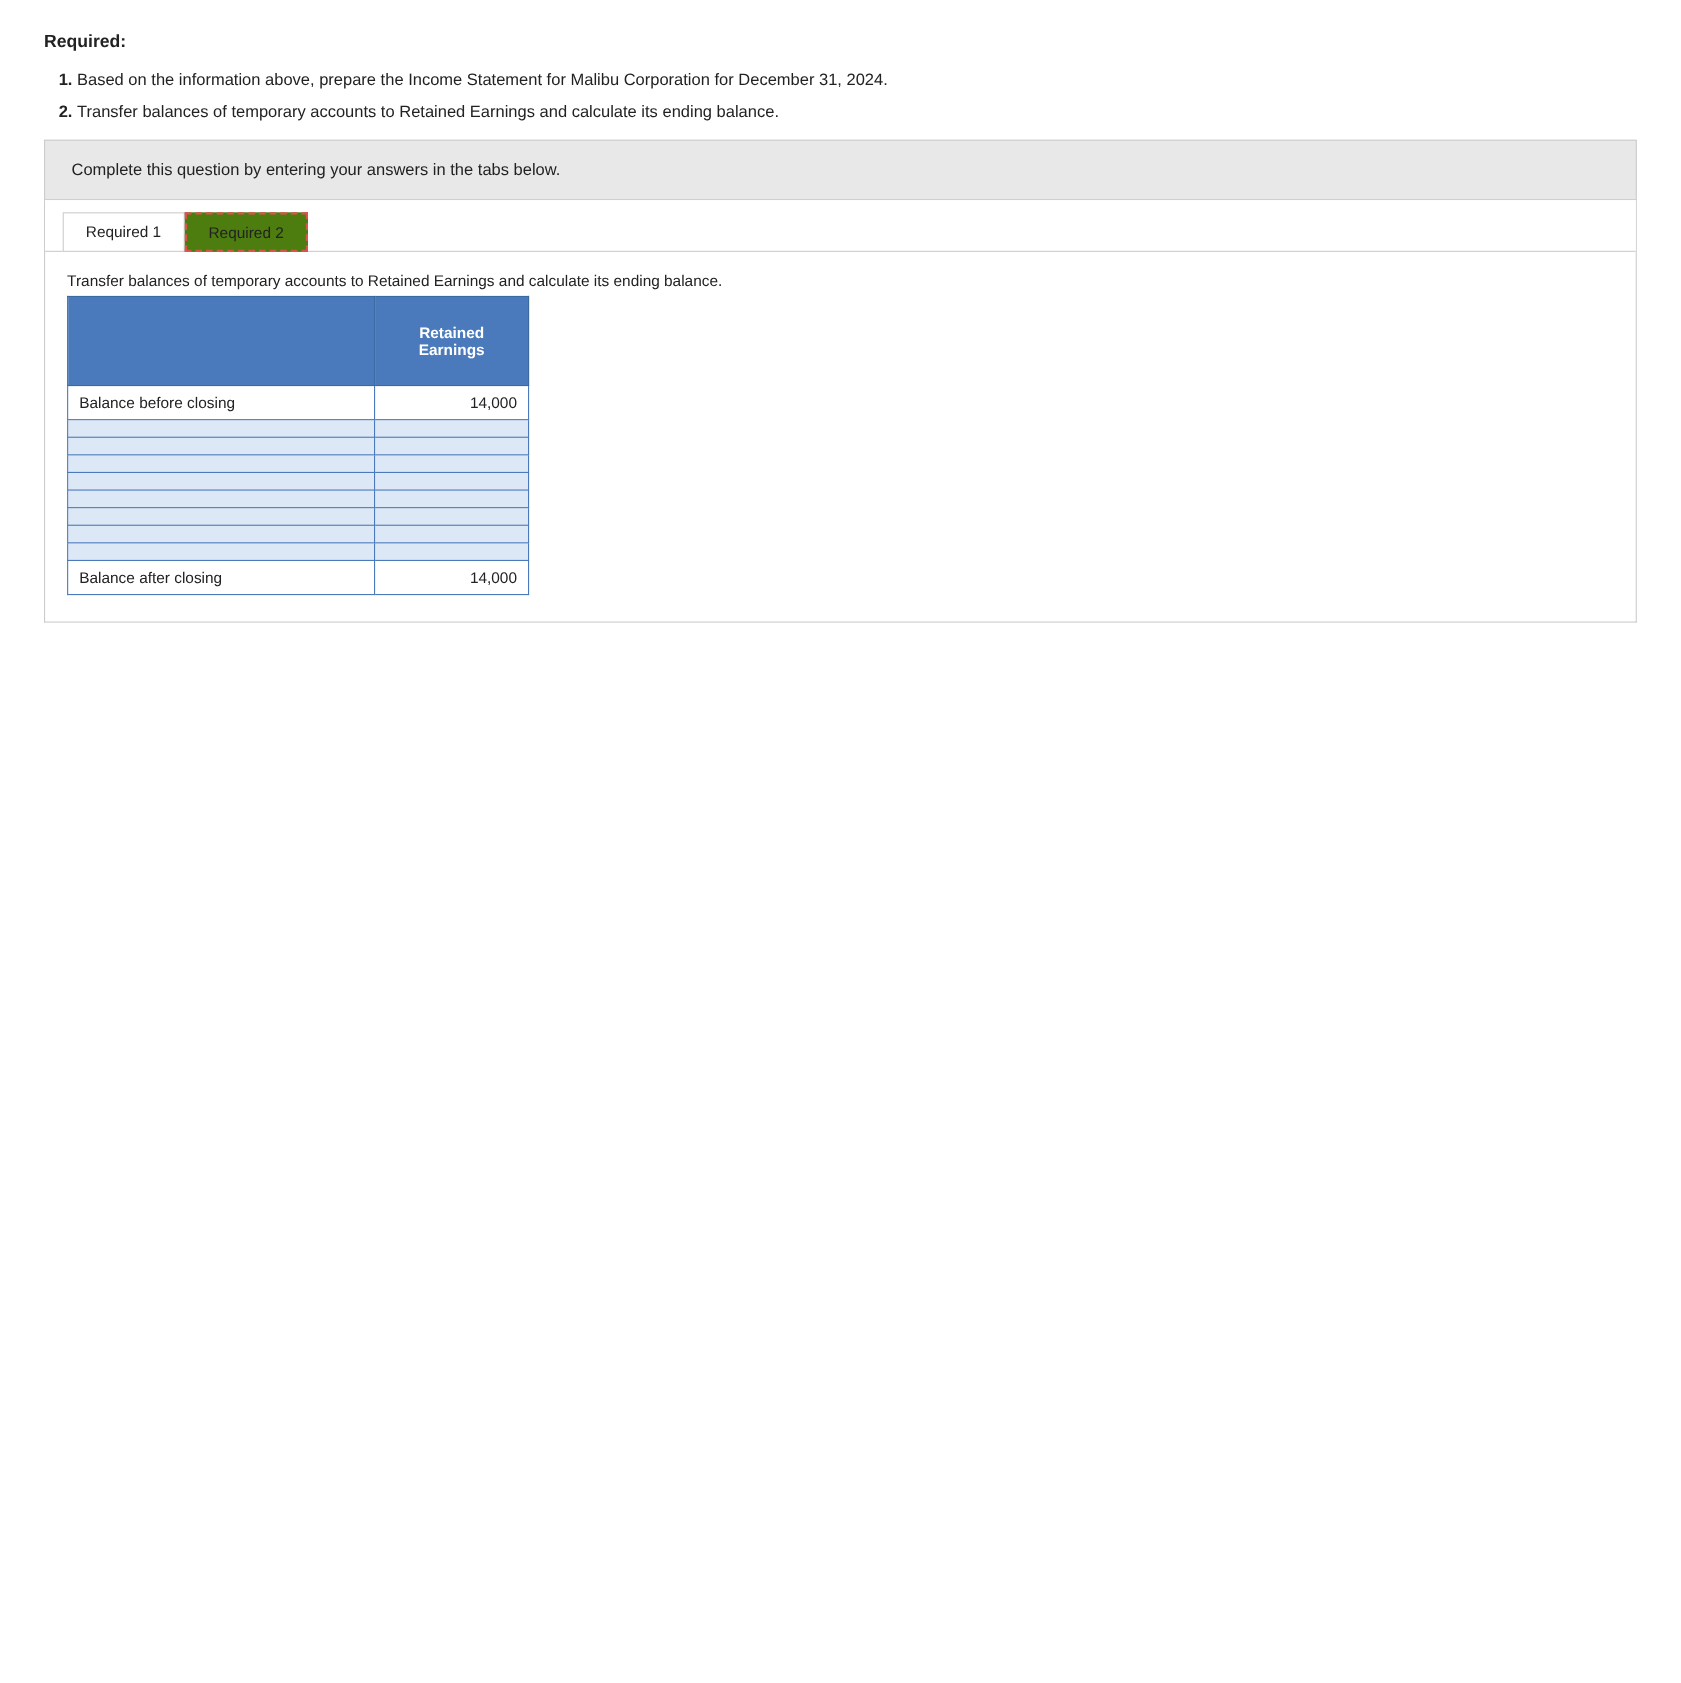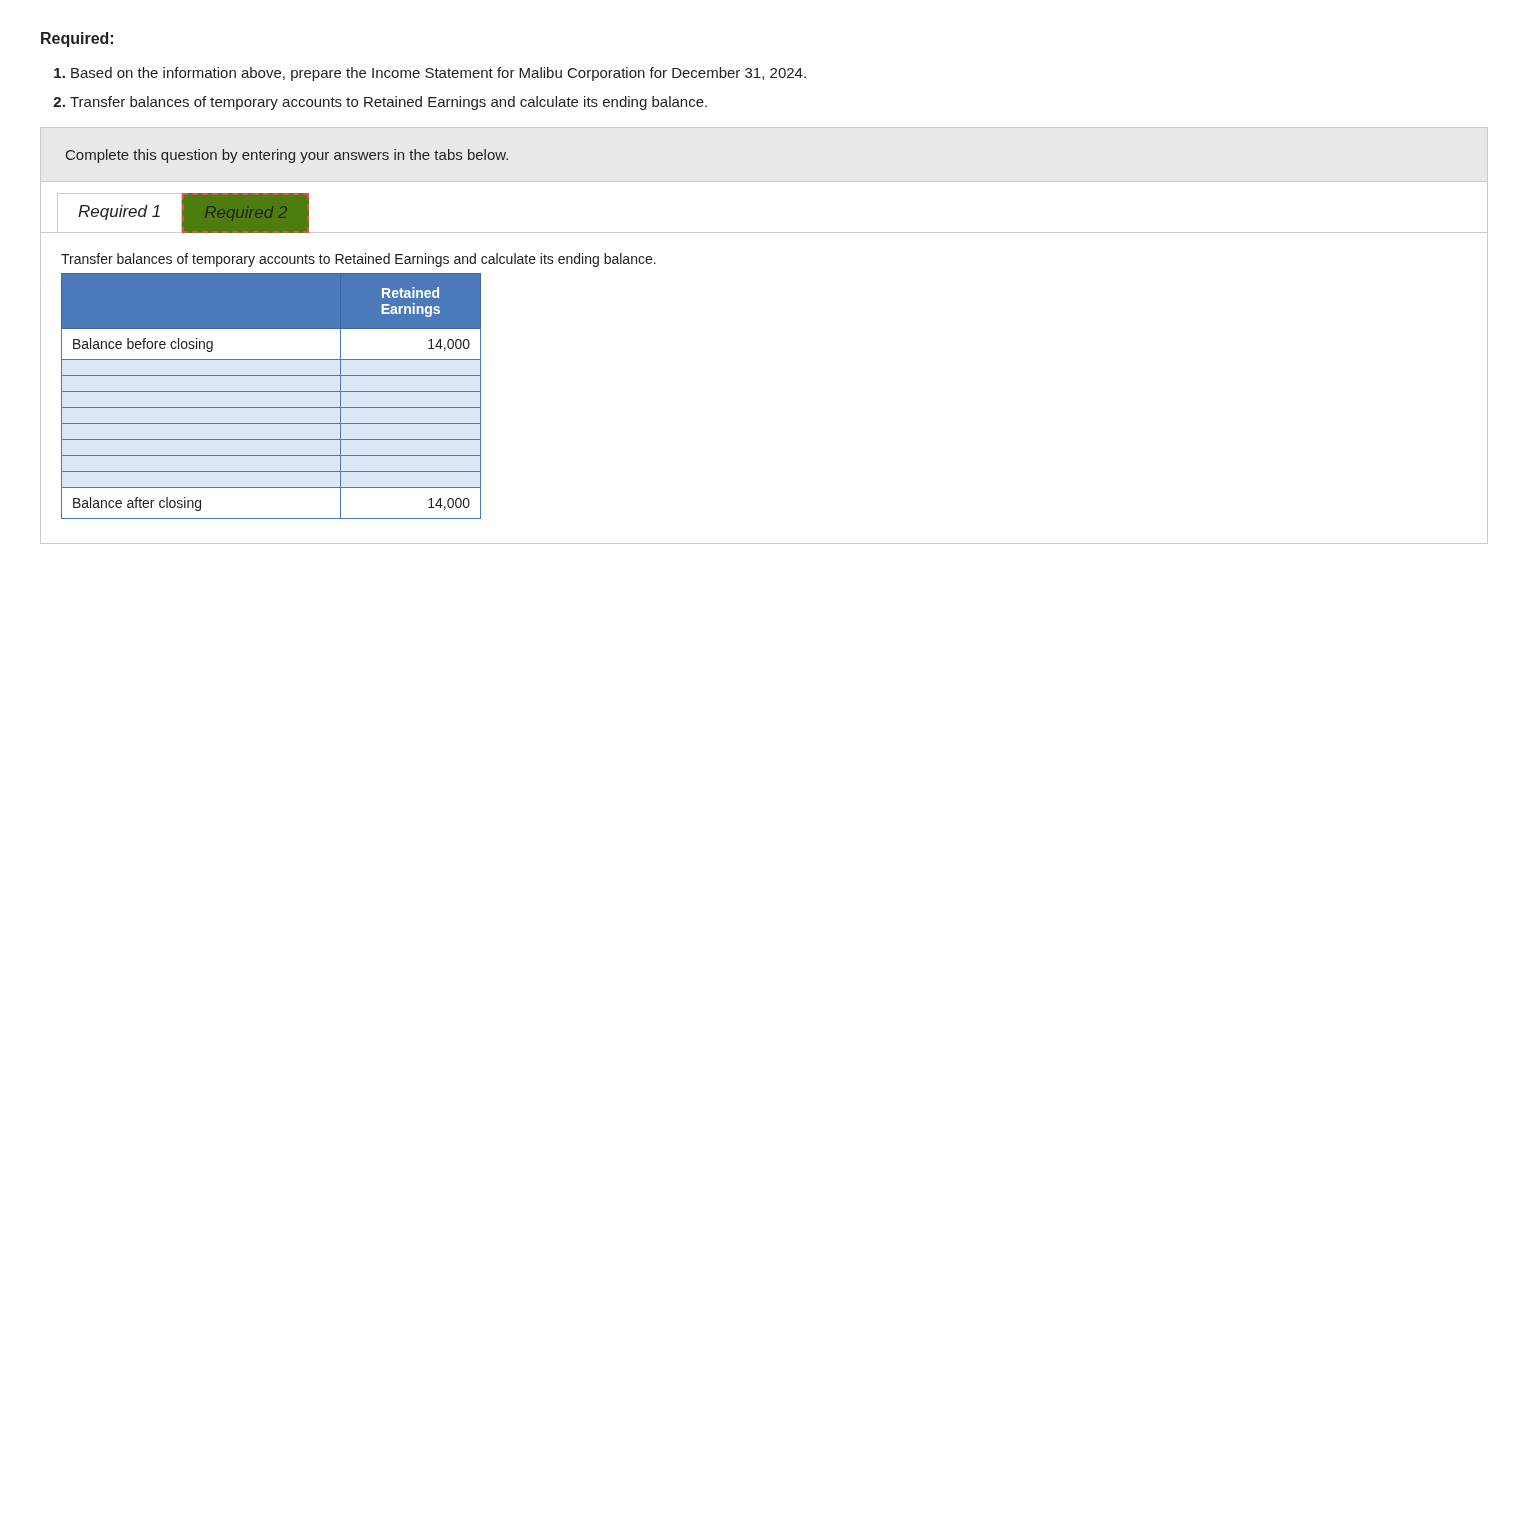--- a/index.html
+++ b/index.html
@@ -41,26 +41,25 @@
     .tabs-row {
       display: flex;
       border-bottom: 1px solid #ccc;
       background: #fff;
       padding: 10px 16px 0 16px;
       gap: 0;
     }
     .tab {
       padding: 8px 20px;
       cursor: pointer;
-      font-size: 17px;
+      font-size: 14px;
       border: 1px solid #ccc;
       background: #fff;
       position: relative;
       bottom: -1px;
-      font-style: italic;
     }
     .tab.active {
       border: 2px dashed #d9534f;
       border-bottom: 2px dashed #d9534f;
       background: #4d7c0f;
       font-weight: normal;
     }
     .tab:not(.active) {
       border-color: #ccc;
     }
@@ -78,21 +77,21 @@
       margin-bottom: 18px;
     }
     .data-table {
       border-collapse: collapse;
       width: 420px;
     }
     .data-table th {
       background: #4a7abb;
       color: #fff;
       text-align: center;
-      padding: 11px 14px;
+      padding: 24px 14px;
       font-size: 14px;
       border: 1px solid #3a6aa0;
     }
     .data-table td {
       border: 1px solid #4a7abb;
       padding: 7px 10px;
       font-size: 14px;
       height: 16px;
     }
     .data-table td.label-cell {

